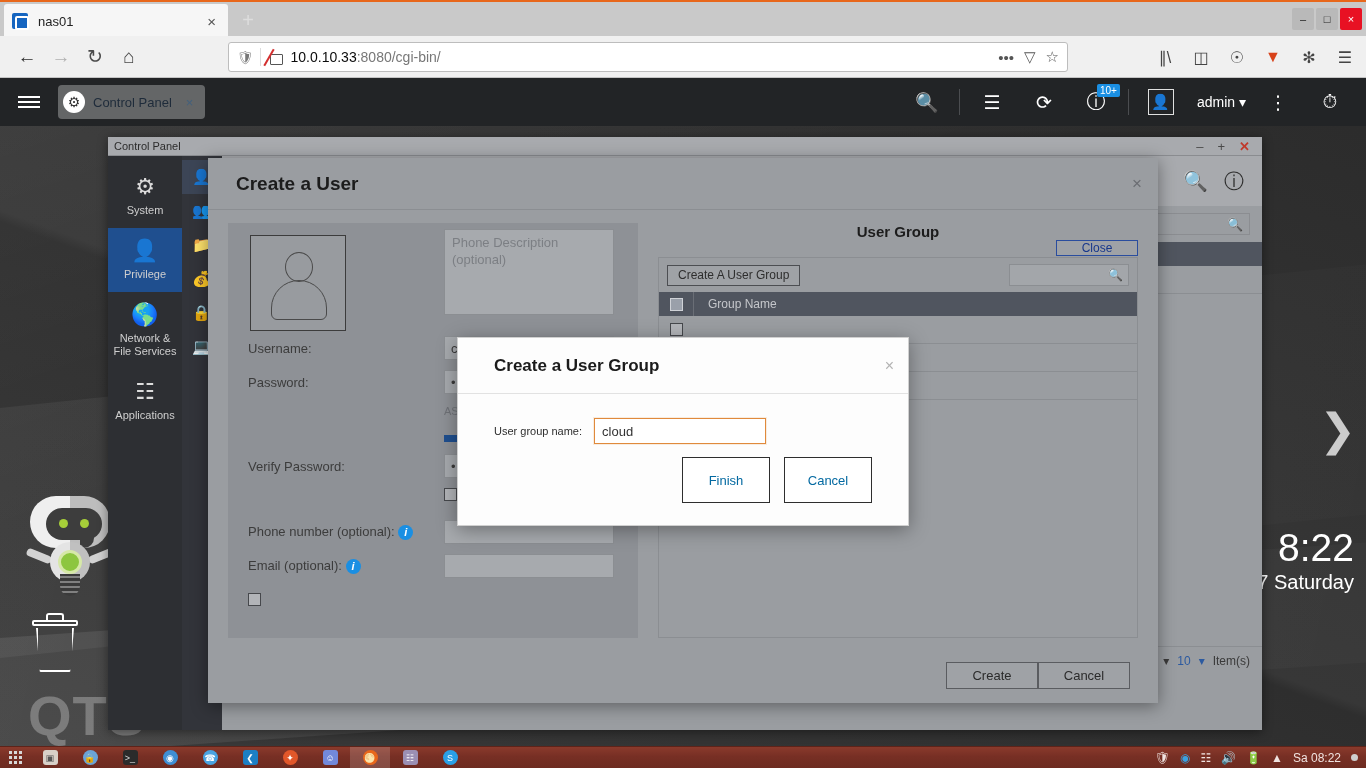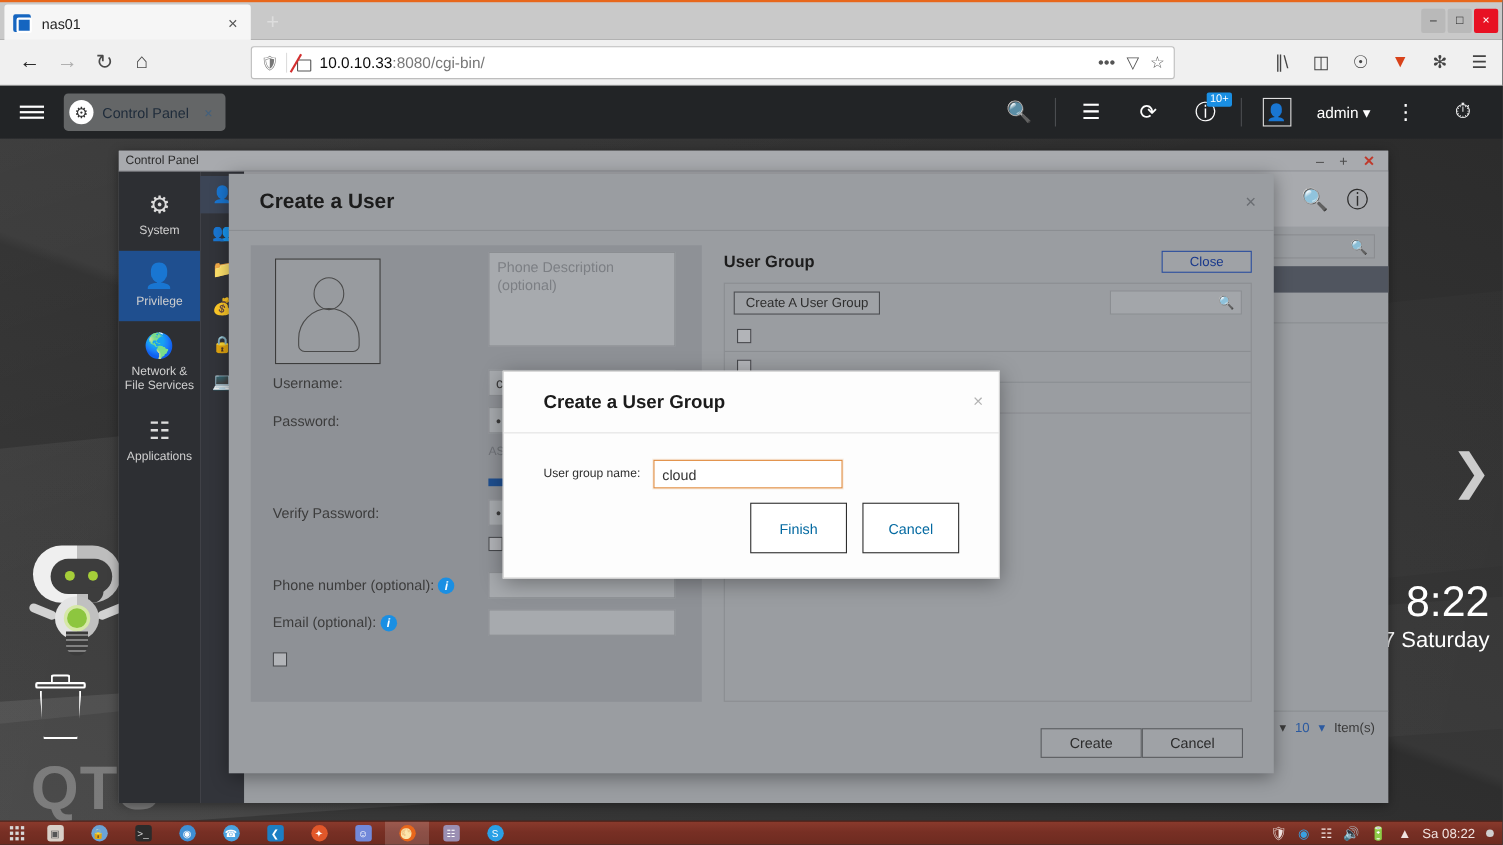--- a/index.html
+++ b/index.html
@@ -249,21 +249,21 @@
   .pw-meter { position:absolute; left: 216px; top: 427px; width: 56px; height: 7px; background: #1f4f8f; }
   .chk { width: 13px; height: 13px; border: 1px solid #46484c; background: #b2b4b8; flex: 0 0 13px; }
   .info-i { width: 15px; height: 15px; border-radius: 50%; background: #1a8fe3; color: #fff;
             font-size: 11px; font-style: italic; display:inline-flex; align-items:center; justify-content:center;
             font-weight: bold; }
   .note-row { position:absolute; left: 20px; top: 366px; width: 390px; display:flex; gap: 8px;
               font-size: 13px; color: #3c3c3c; line-height: 1.6; }
   .lnk { color: #1a3fa0; text-decoration: underline; cursor:pointer; }
 
   .ug-title { font-size: 15px; font-weight: bold; color: #1c1c1c; }
-  .ug-head { display:flex; align-items:center; height: 30px; }
+  .ug-head { display:flex; align-items:center; height: 30px; flex-direction: column; }
   .btn-close-ug { margin-left:auto; width: 82px; height: 20px; border: 1px solid #2a4d9e; background: #9fa2a6;
                   color:#18388c; font-size: 12px; display:flex; align-items:center; justify-content:center; cursor:pointer; }
   .ug-panel { position:absolute; left: 0; top: 34px; right: 0; bottom: 0; border: 1px solid #8b8e92; background: #9a9da1; }
   .ug-toolbar { height: 34px; display:flex; align-items:center; padding: 0 8px; gap: 8px; }
   .btn-outline { height: 21px; border: 1px solid #4c4e52; background: #9fa2a6; color:#2e2e2e;
                  font-size: 12px; padding: 0 10px; display:flex; align-items:center; cursor:pointer; }
   .ug-search { margin-left:auto; width: 120px; height: 22px; border: 1px solid #8b8e92; background:#a3a6aa;
                display:flex; align-items:center; justify-content:flex-end; padding-right: 5px; font-size: 12px; color:#3a3a3a; }
   .ug-thead { height: 24px; background: #50555f; display:flex; align-items:center; color:#c5c7cb; font-size: 12px; }
   .ug-thead .c1 { width: 34px; display:flex; align-items:center; justify-content:center; }
@@ -559,20 +559,26 @@
 
         <div class="cu-right">
           <div class="ug-head">
             <span class="ug-title">User Group</span>
             <span class="btn-close-ug">Close</span>
           </div>
           <div class="ug-panel">
             <div class="ug-toolbar">
               <span class="btn-outline">Create A User Group</span>
               <span class="ug-search">🔍</span>
+            </div>
+            <div class="ug-thead">
+              <span class="c1">
+                  <span class="chk" style="background:#9aa0aa;border-color:#cfd2d7;"></span>
+                </span>
+              <span class="c2" style="flex:1 1 auto;">Group Name</span>
             </div>
             <div class="ug-trow">
               <span class="c1">
                   <span class="chk"></span>
                 </span>
             </div>
             <div class="ug-trow">
               <span class="c1">
                   <span class="chk"></span>
                 </span>

